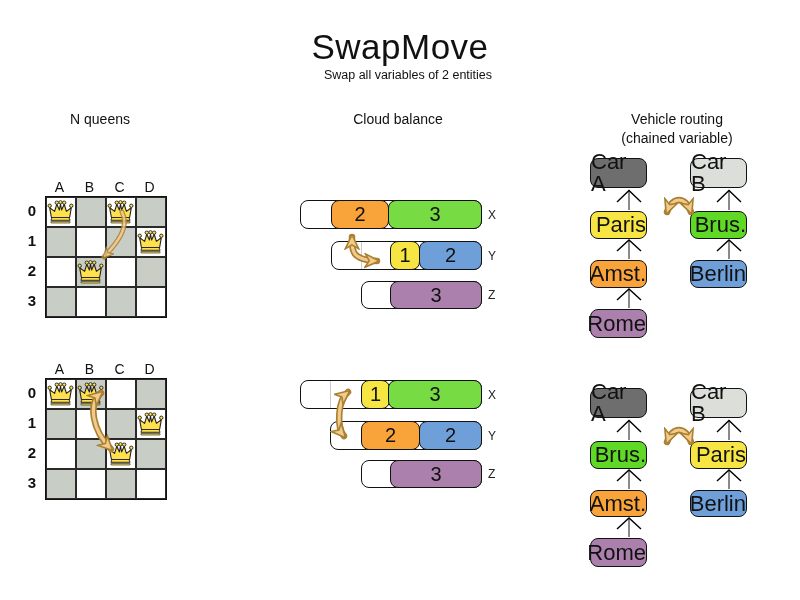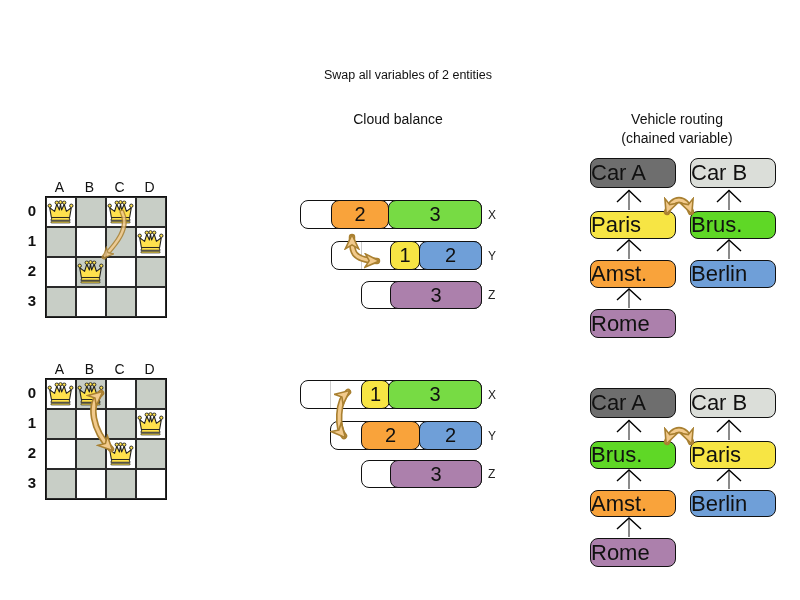--- a/index.html
+++ b/index.html
@@ -20,22 +20,22 @@
   
   .cbase{background:#fff;border:1.5px solid #111;border-radius:8px;box-sizing:border-box;}
   .cblock{border:1.5px solid #111;border-radius:8px;box-sizing:border-box;display:flex;
           align-items:center;justify-content:center;font-size:20px;}
   .cdivider{width:1px;background:#cccccc;}
   .axlab{font-size:12px;color:#222;}
   .c-orange{background:#F9A33B;} .c-greenc{background:#77DB44;} .c-greenv{background:#5FD826;}
   .c-yellow{background:#F7E544;} .c-blue{background:#6F9FD8;} .c-purple{background:#AC80AC;}
   .c-cardark{background:#6E6E6E;} .c-carlight{background:#DBDED9;}
   
-  .vnode{width:86px;height:28px;border:1.6px solid #111;border-radius:8px;box-sizing:border-box;
-         display:flex;align-items:center;justify-content:flex-start;font-size:22px;line-height:1;}
+  .vnode{width:57px;height:28px;border:1.6px solid #111;border-radius:8px;box-sizing:border-box;
+         display:flex;align-items:center;justify-content:flex-end;font-size:22px;line-height:1;}
   .vnode.tall{height:30px;}
   #overlay{left:0;top:0;pointer-events:none;}
 </style>
 </head>
 <body>
 
 <div id="canvas">
 
   <svg width="0" height="0" style="position:absolute">
     <defs>
@@ -45,22 +45,24 @@
         <circle cx="11.6" cy="2.9" r="2" fill="#FFE14D" stroke="#222" stroke-width="1.1"></circle>
         <circle cx="16" cy="2.4" r="2" fill="#FFE14D" stroke="#222" stroke-width="1.1"></circle>
         <circle cx="20.4" cy="2.9" r="2" fill="#FFE14D" stroke="#222" stroke-width="1.1"></circle>
         <circle cx="28.8" cy="6.6" r="2" fill="#FFE14D" stroke="#222" stroke-width="1.1"></circle>
         <path d="M6 20.5 H26 L27.4 23.8 H4.6 Z" fill="#FFE14D" stroke="#222" stroke-width="1.1"></path>
         <rect x="4.6" y="25" width="22.8" height="2.1" rx="1" fill="#FFE14D" stroke="#222" stroke-width="0.9"></rect>
       </symbol>
     </defs>
   </svg>
 
+  <div class="abs title">SwapMove</div>
   <div class="abs subtitle">Swap all variables of 2 entities</div>
 
+  <div class="abs sec-header" style="left:25px;width:150px;">N queens</div>
   <div class="abs sec-header" style="left:318px;width:160px;">Cloud balance</div>
   <div class="abs sec-header" style="left:597px;width:160px;">
     <div>Vehicle routing</div>
     <div>(chained variable)</div>
   </div>
 
   <div class="abs" style="left:45px;top:179px;display:flex;">
     <span class="collab">A</span>
     <span class="collab">B</span>
     <span class="collab">C</span>

